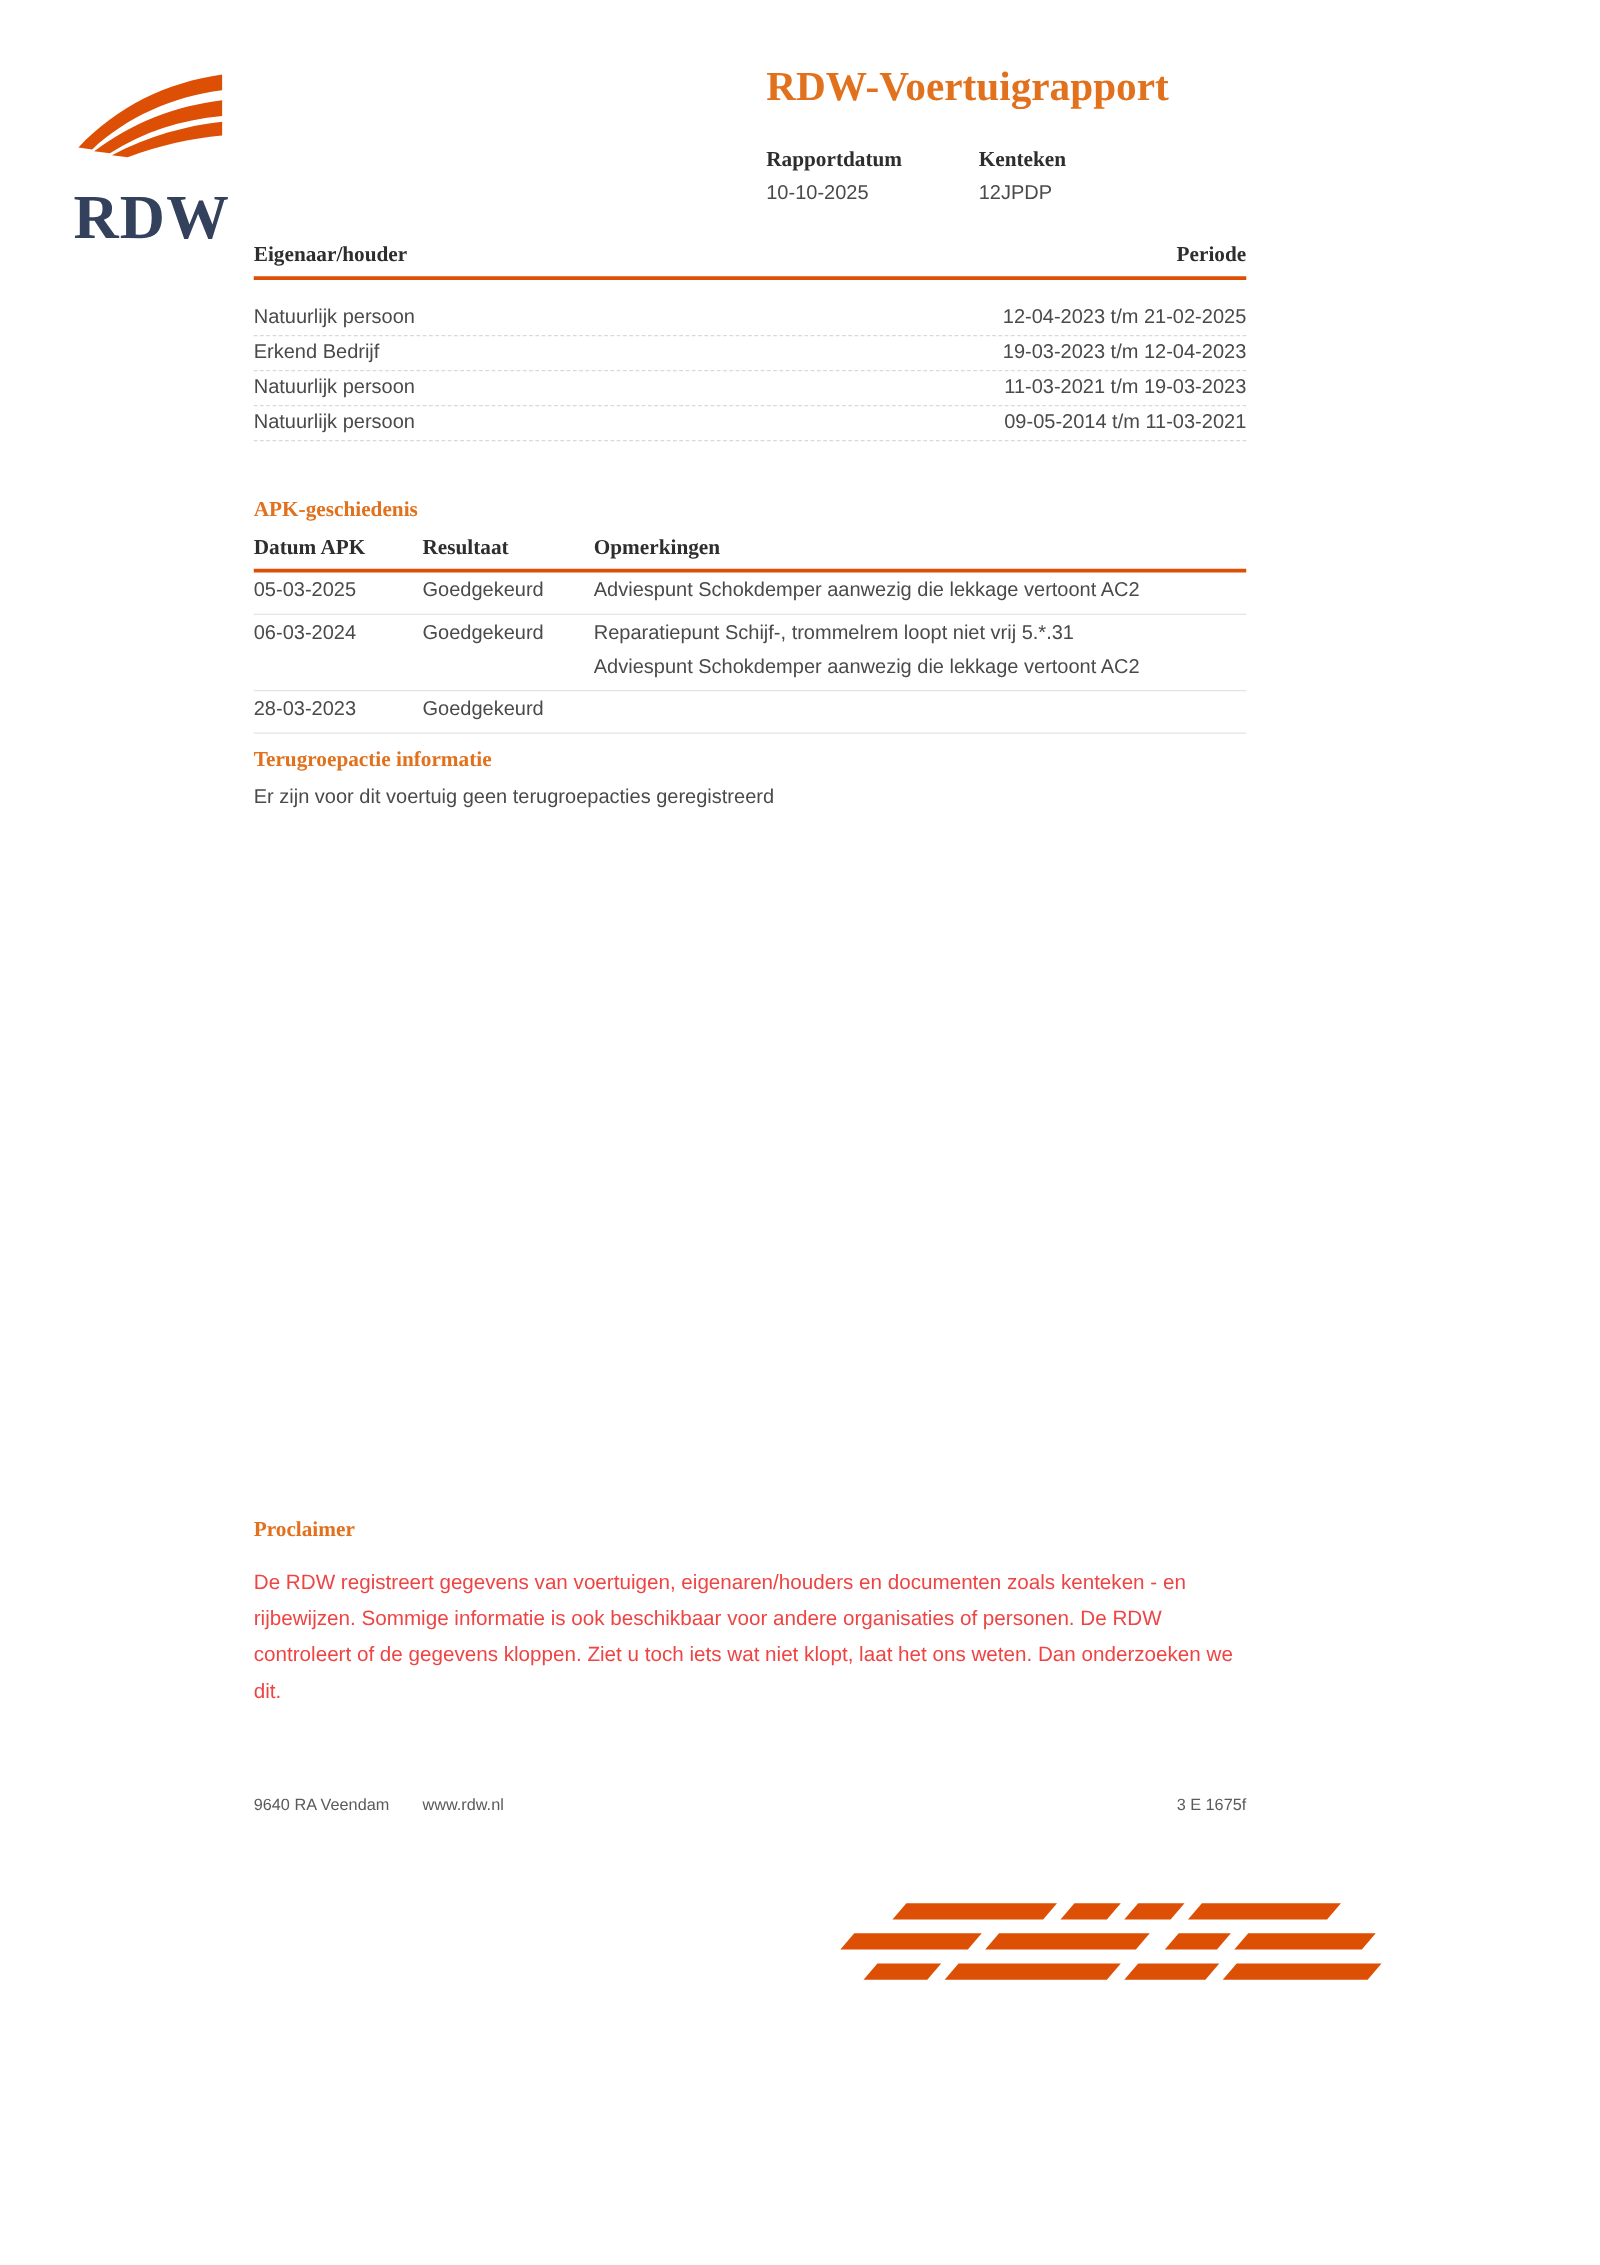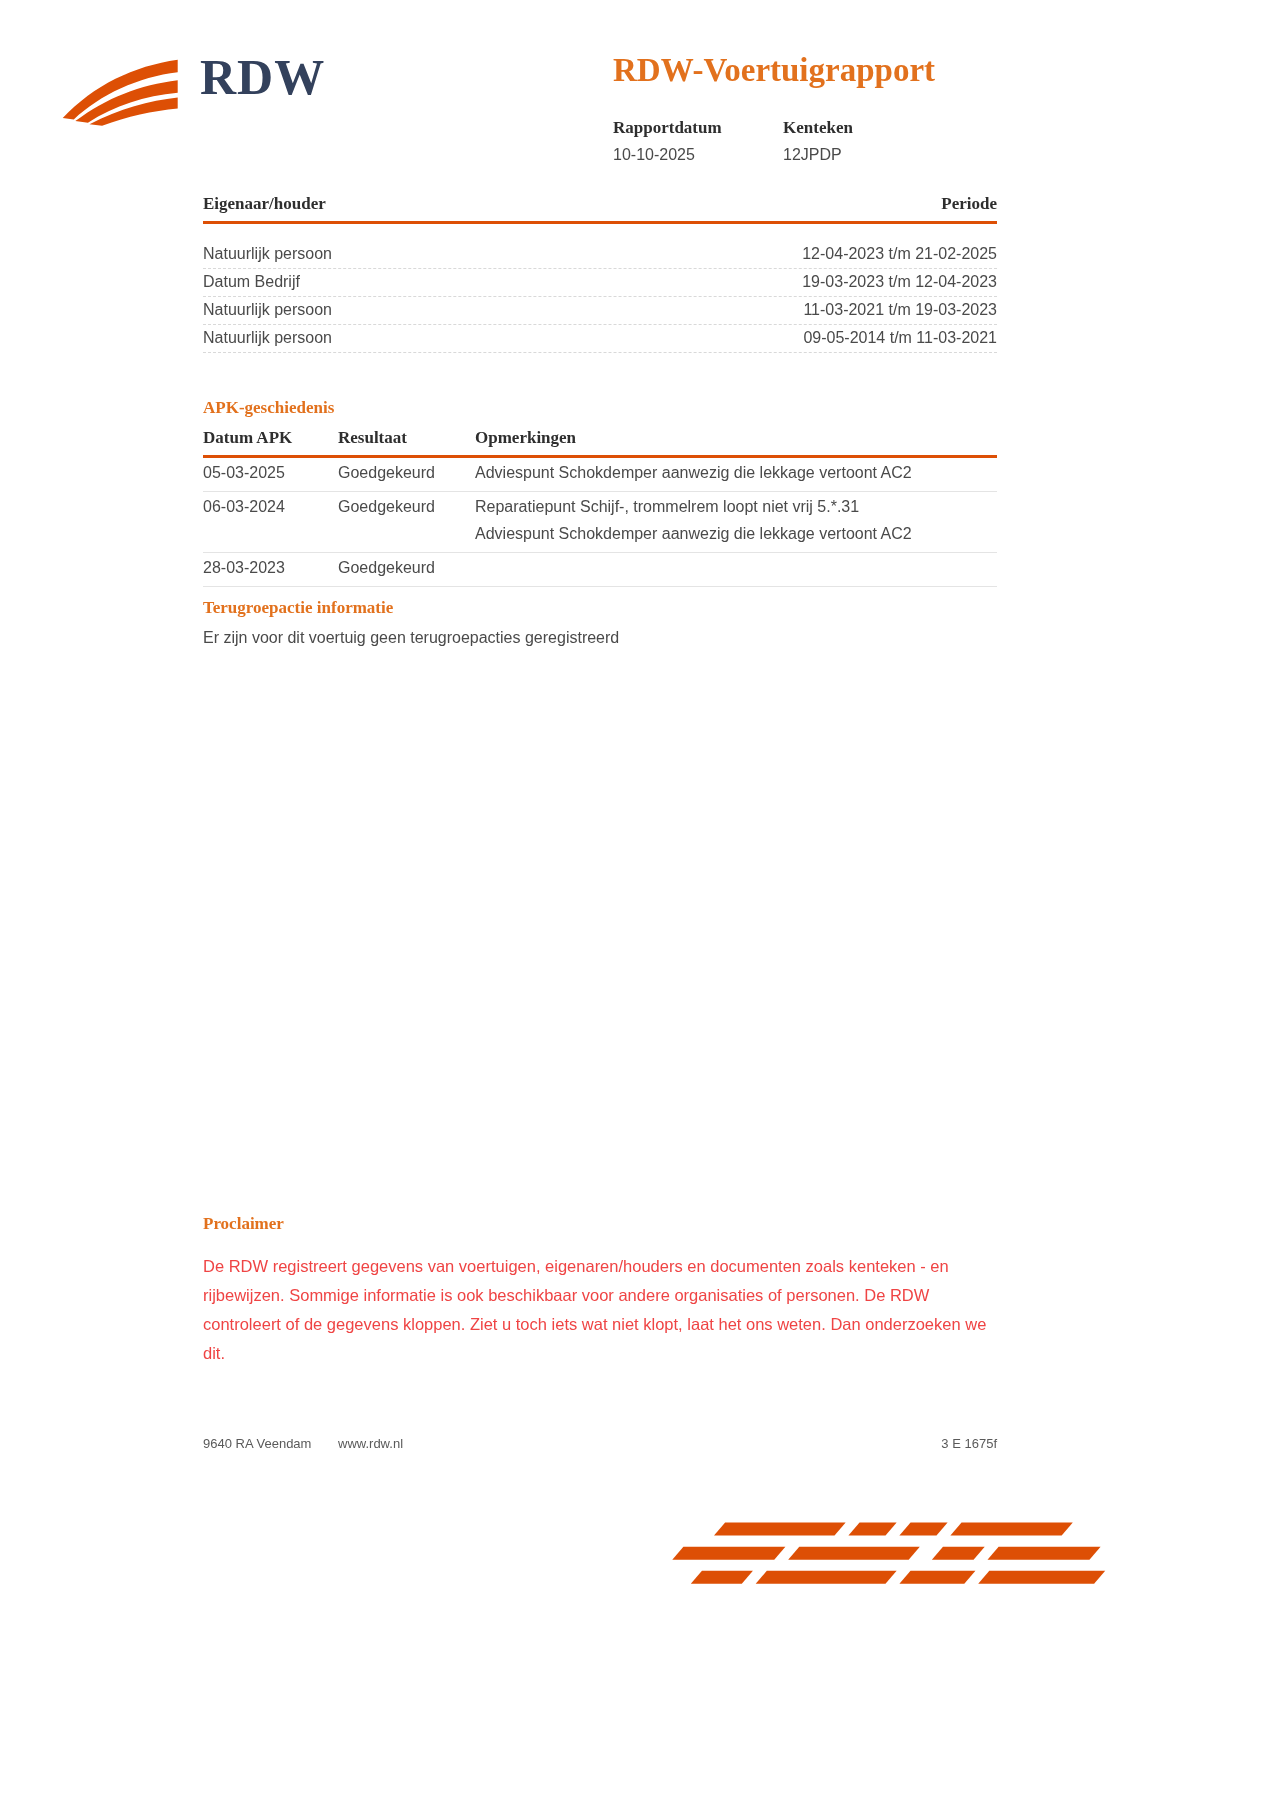--- a/index.html
+++ b/index.html
@@ -7,21 +7,21 @@
     position: relative;
     width: 1280px;
     height: 1812px;
     background: #ffffff;
     overflow: hidden;
     font-family: "Liberation Sans", sans-serif;
     color: #4a4a4a;
   }
 
   
-  .logo { position: absolute; left: 58px; top: 48px; display: flex; align-items: flex-start; gap: 16px; }
+  .logo { position: absolute; left: 58px; top: 48px; display: flex; align-items: flex-end; gap: 16px; flex-direction: column; }
   .logo svg { width: 126px; height: 80px; display: block; }
   .logo-text {
     font-family: "Liberation Serif", serif;
     font-weight: 700; font-size: 50px; color: #33415c; letter-spacing: 1px;
   }
   .title {
     position: absolute; left: 613px; top: 52px;
     font-family: "Liberation Serif", serif;
     font-weight: 700; font-size: 33px; color: #e2711d;
   }
@@ -119,21 +119,21 @@
       <span class="h">Eigenaar/houder</span>
       <span class="h">Periode</span>
     </div>
     <div class="rule-orange"></div>
     <div class="owner-rows">
       <div class="owner-row">
         <span>Natuurlijk persoon</span>
         <span>12-04-2023 t/m 21-02-2025</span>
       </div>
       <div class="owner-row">
-        <span>Datum Bedrijf</span>
+        <span>Erkend Bedrijf</span>
         <span>19-03-2023 t/m 12-04-2023</span>
       </div>
       <div class="owner-row">
         <span>Natuurlijk persoon</span>
         <span>11-03-2021 t/m 19-03-2023</span>
       </div>
       <div class="owner-row">
         <span>Natuurlijk persoon</span>
         <span>09-05-2014 t/m 11-03-2021</span>
       </div>

